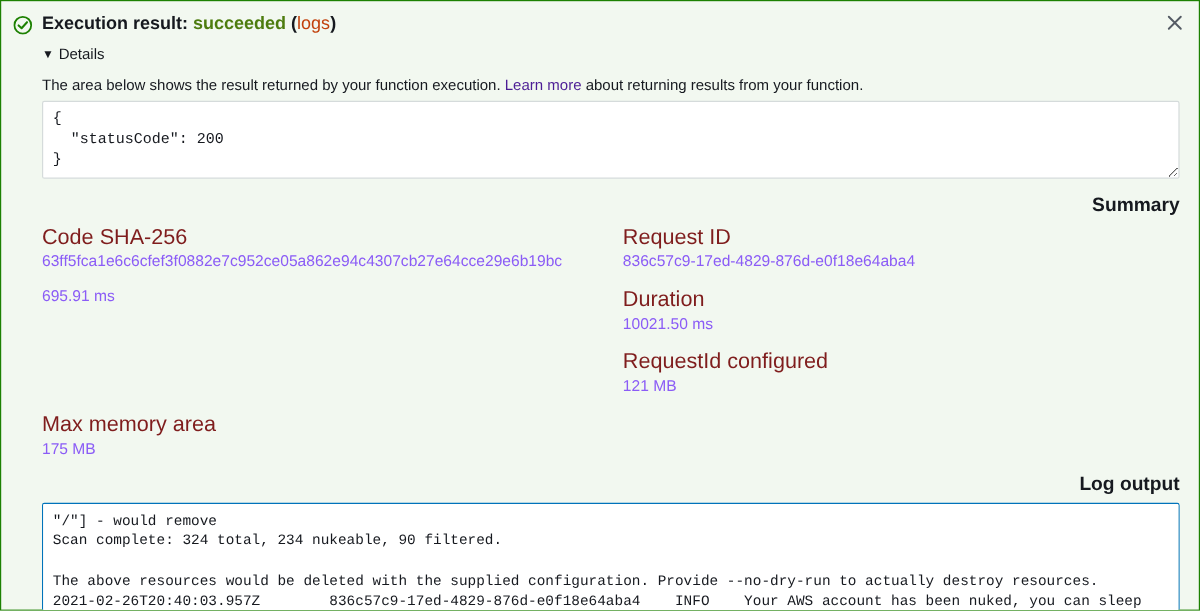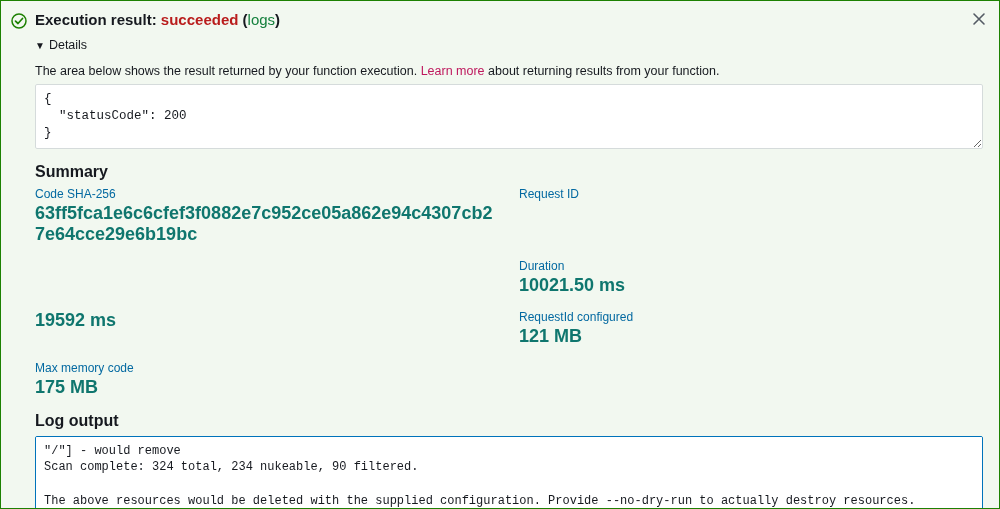--- a/index.html
+++ b/index.html
@@ -39,71 +39,72 @@
     height: 18px;
     cursor: pointer;
     color: #545b64;
   }
   .close-x svg { display:block; }
   h1.title {
     margin: 0 0 6px 0;
     font-size: 15px;
     font-weight: 700;
   }
-  h1.title .status { color: #b91c1c; }
-  h1.title .logs-link { color: #15803d; font-weight: 500; cursor:pointer; }
+  h1.title .status { color: #4d7c0f; }
+  h1.title .logs-link { color: #c2410c; font-weight: 500; cursor:pointer; }
   .details-toggle {
     display: inline-flex;
     align-items: center;
     gap: 4px;
     font-size: 12.5px;
     color: #16191f;
     cursor: pointer;
     margin: 4px 0 8px 0;
   }
   .details-toggle .tri { font-size: 10px; }
   .intro {
     font-size: 12.5px;
     margin: 4px 0 6px 0;
   }
-  .link { color:#be185d; cursor:pointer; }
+  .link { color:#4c1d95; cursor:pointer; }
   .result-box {
     background: #ffffff;
     border: 1px solid #d5dbdb;
     border-radius: 2px;
     padding: 6px 8px;
     font-family: Menlo, Consolas, "Courier New", monospace;
     font-size: 12.5px;
     white-space: pre;
     line-height: 1.35;
     position: relative;
     resize: both;
     overflow: auto;
     min-height: 48px;
   }
   h2.section {
     margin: 14px 0 6px 0;
     font-size: 16px;
     font-weight: 700;
+    text-align: right;
   }
   .kv-grid {
     display: grid;
     grid-template-columns: 1fr 1fr;
     column-gap: 20px;
     row-gap: 14px;
   }
   .kv .label {
-    font-size: 12px;
-    color: #0369a1;
+    font-size: 18px;
+    color: #7f1d1d;
     margin-bottom: 2px;
   }
   .kv .value {
-    font-size: 18px;
-    color: #0f766e;
-    font-weight: 700;
+    font-size: 13px;
+    color: #8b5cf6;
+    font-weight: 400;
     word-break: break-all;
   }
   .log-box {
     background: #ffffff;
     border: 1px solid #0073bb;
     border-radius: 2px;
     padding: 6px 8px;
     font-family: Menlo, Consolas, "Courier New", monospace;
     font-size: 12px;
     white-space: pre-wrap;
@@ -151,36 +152,37 @@
 
     <h2 class="section">Summary</h2>
 
     <div class="kv-grid">
       <div class="kv">
         <div class="label">Code SHA-256</div>
         <div class="value">63ff5fca1e6c6cfef3f0882e7c952ce05a862e94c4307cb27e64cce29e6b19bc</div>
       </div>
       <div class="kv">
         <div class="label">Request ID</div>
+        <div class="value">836c57c9-17ed-4829-876d-e0f18e64aba4</div>
       </div>
       <div class="kv">
+        <div class="value">695.91 ms</div>
       </div>
       <div class="kv">
         <div class="label">Duration</div>
         <div class="value">10021.50 ms</div>
       </div>
       <div class="kv">
-        <div class="value">19592 ms</div>
       </div>
       <div class="kv">
         <div class="label">RequestId configured</div>
         <div class="value">121 MB</div>
       </div>
       <div class="kv single">
-        <div class="label">Max memory code</div>
+        <div class="label">Max memory area</div>
         <div class="value">175 MB</div>
       </div>
     </div>
 
     <h2 class="section">Log output</h2>
 
 
     <div class="log-box">"/"] - would remove
 Scan complete: 324 total, 234 nukeable, 90 filtered.
 

